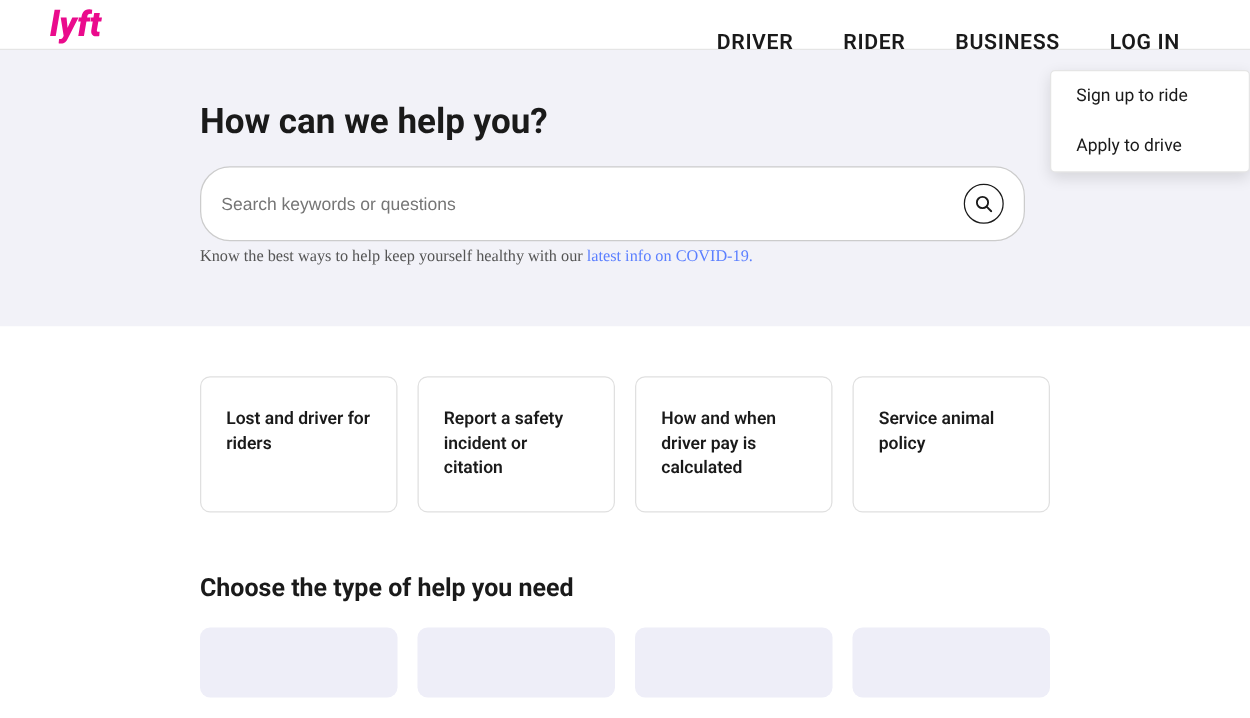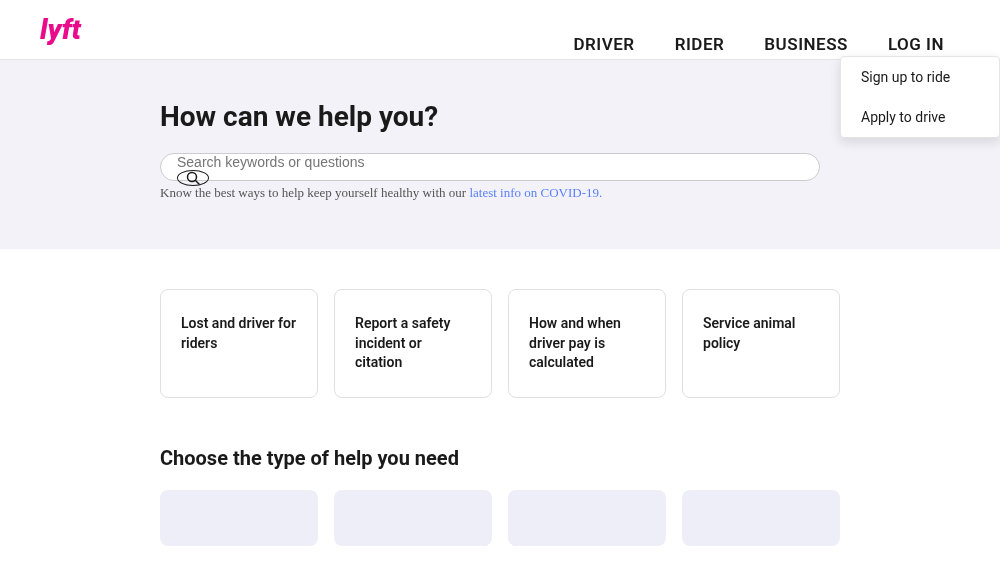--- a/index.html
+++ b/index.html
@@ -4,21 +4,21 @@
   <style>
     * { box-sizing: border-box; margin: 0; padding: 0; }
     body { font-family: -apple-system, BlinkMacSystemFont, 'Segoe UI', Roboto, sans-serif; background: #fff; color: #1a1a1a; }
 
     
     nav {
       display: flex;
       align-items: center;
       justify-content: space-between;
       padding: 0 40px;
-      height: 60px;
+      height: 40px;
       background: #fff;
       border-bottom: 1px solid #e5e5e5;
       position: relative;
     }
     .nav-left { display: flex; align-items: center; }
     .lyft-logo { font-size: 28px; color: #ea0b8c; font-weight: 900; font-style: italic; }
     .nav-right { display: flex; align-items: center; gap: 8px; }
     .nav-link {
       padding: 8px 16px;
       font-size: 17px;
@@ -59,27 +59,27 @@
     }
 
     
     .hero {
       background: #f2f2f8;
       padding: 40px 40px 48px 160px;
     }
     .hero h1 { font-size: 28px; font-weight: 700; margin-bottom: 20px; color: #1a1a1a; }
     .search-bar {
       display: flex;
+      align-items: center;
       background: #fff;
       border: 1px solid #ccc;
       border-radius: 24px;
       padding: 0 16px;
       max-width: 660px;
-      height: 28px;
-      flex-direction: column;
+      height: 60px;
     }
     .search-bar input {
       flex: 1;
       border: none;
       outline: none;
       font-size: 14px;
       color: #666;
       background: transparent;
     }
     .search-icon-btn {

